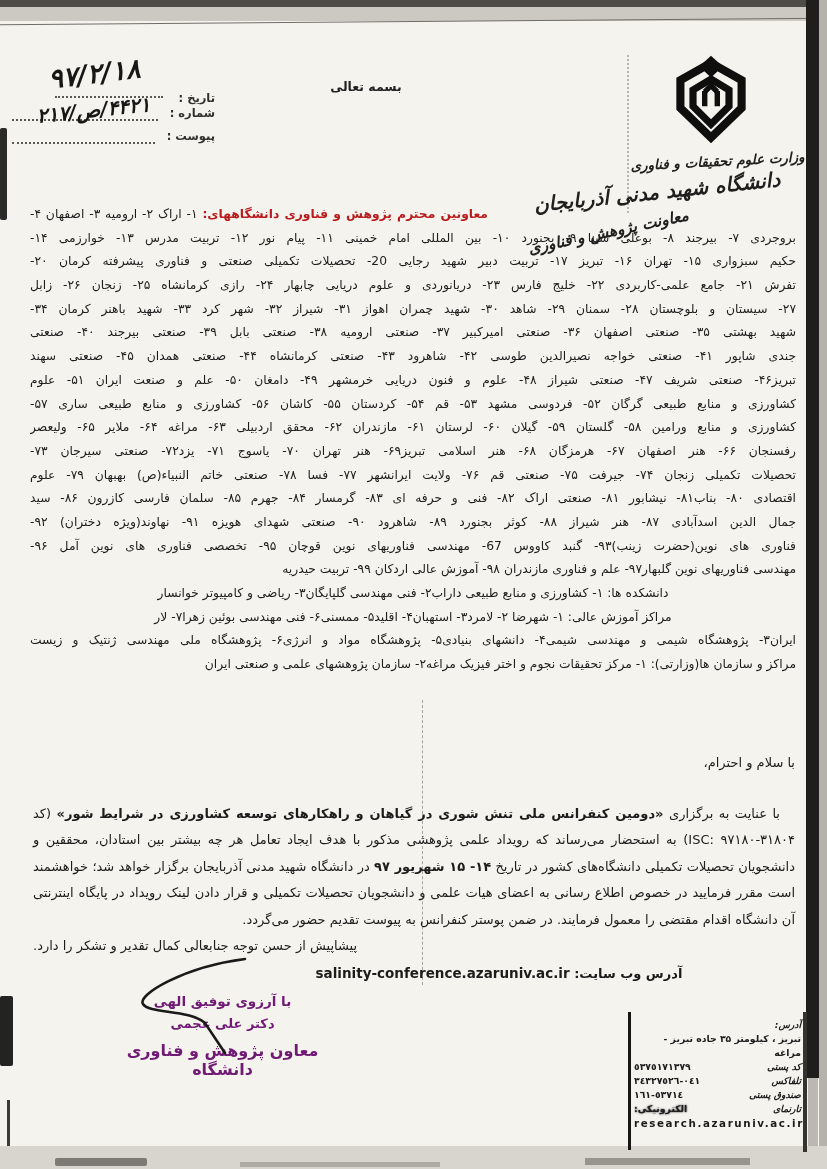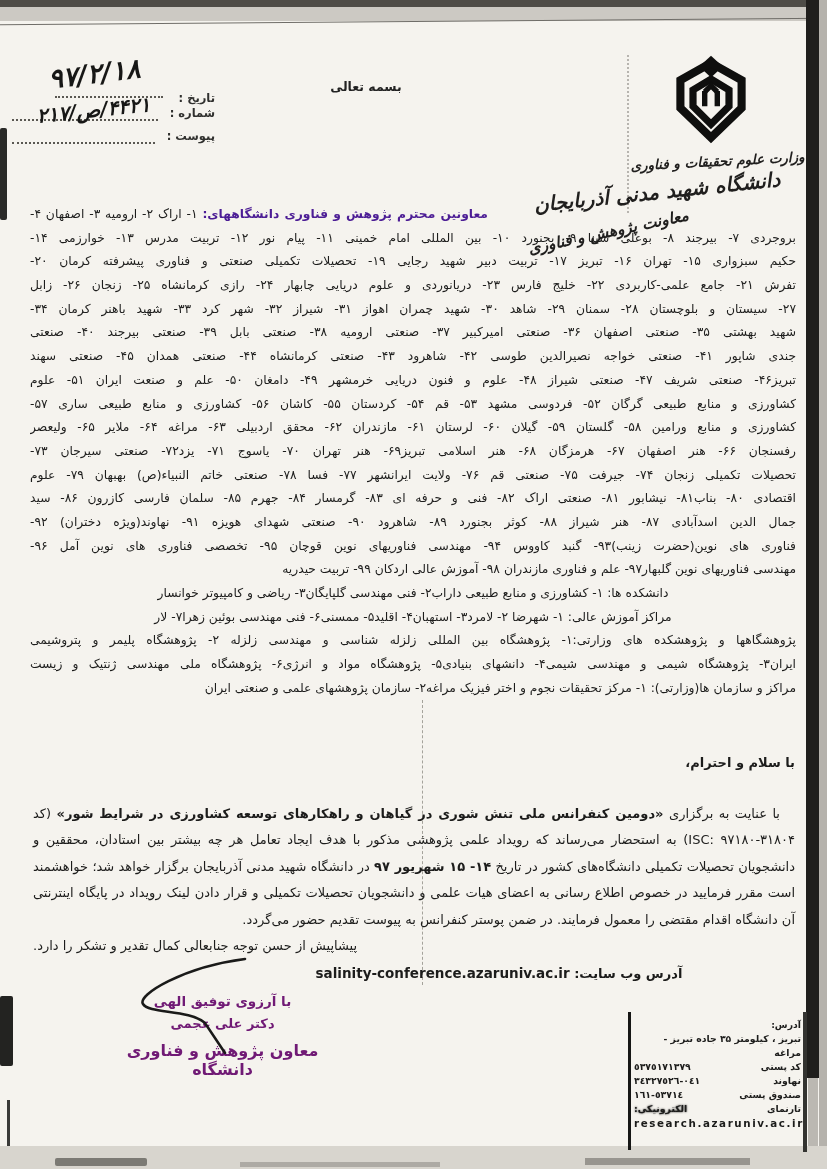--- a/index.html
+++ b/index.html
@@ -46,49 +46,49 @@
   .lh-ministry { left:620px; top:153px; width:195px; font-size:13.5px; transform:rotate(-3deg); }
   .lh-univ     { left:492px; top:180px; width:330px; font-size:20px;  transform:rotate(-6deg); }
   .lh-deputy   { left:496px; top:223px; width:225px; font-size:15.5px; transform:rotate(-12deg); }
 
   
   .recipients { position:absolute; left:30px; top:203px; width:766px; direction:rtl;
                 font-size:12.3px; color:#1d1d1c; }
   .rline { height:23.7px; line-height:23.7px; text-align:justify; text-align-last:justify;
            overflow:hidden; white-space:normal; }
   .rline.first { padding-right:308px; }
-  .rline b { color:#4c1d95; }
+  .rline b { color:#b91c1c; }
   .al-right  { text-align:right;  text-align-last:right; }
   .al-center { text-align:center; text-align-last:center; }
 
   
   .letter { position:absolute; left:33px; top:750px; width:762px; direction:rtl;
             font-size:13px; line-height:26.5px; color:#1c1c1b; }
-  .salutation { font-weight:bold; margin-bottom:24px; }
+  .salutation { font-weight:normal; margin-bottom:24px; }
   .letter-par { text-align:justify; text-indent:15px;margin-top:20px; }
   .thanks   { text-align:left; }
   .web-line { text-align:center; padding-left:170px; font-weight:bold; }
   .web-line .url { direction:ltr; unicode-bidi:embed; font-size:13.5px; }
   .ltr { direction:ltr; unicode-bidi:embed; }
 
   
   .signature { position:absolute; left:95px; top:993px; width:255px; direction:rtl;
                text-align:center; font-weight:bold; color:#701a75; }
   .sig-wish  { font-size:13.5px; }
   .sig-name  { font-size:13px; margin-top:7px; }
   .sig-title { font-size:16px; margin-top:10px; }
   .sig-mark  { position:absolute; left:28px; top:-42px; width:135px; height:110px; }
 
   
   .addr-border-l { position:absolute; left:628px; top:1012px; width:3px; height:138px; background:#161615; }
   .addr-border-r { position:absolute; left:803px; top:1012px; width:4px; height:140px; background:#333330; }
   .address { position:absolute; left:634px; top:1018px; width:167px; direction:rtl;
              font-size:9.3px; font-weight:bold; color:#1c1c1b; line-height:1.5; }
   .addr-row { display:flex; justify-content:space-between; }
-  .addr-label { white-space:nowrap; }
+  .addr-label { white-space:nowrap;font-style:italic; }
   .addr-value { white-space:nowrap; }
   .addr-web2 { text-shadow:0 0 2px #111; }
   .addr-url { direction:ltr; unicode-bidi:embed; letter-spacing:1.6px; font-size:10.3px; text-align:left; }
 </style>
 </head>
 <body>
 
 <div class="page">
 
   <div class="top-band"></div>
@@ -127,37 +127,36 @@
       <path d="M43 41 L43 58 M57 41 L57 58" fill="none" stroke="#0f0f0e" stroke-width="6"></path>
     </svg>
   </div>
   <div class="lh lh-ministry">وزارت علوم تحقیقات و فناوری</div>
   <div class="lh lh-univ">دانشگاه شهید مدنی آذربایجان</div>
   <div class="lh lh-deputy">معاونت پژوهش و فناوری</div>
 
   <div class="recipients" id="recipients">
     <div class="rline first"><b>معاونین محترم پژوهش و فناوری دانشگاههای:</b><span> ۱- اراک ۲- ارومیه ۳- اصفهان ۴- الزهرا ۵- ایلام ۶- آیت الله العظمی</span></div>
   <div class="rline">بروجردی ۷- بیرجند ۸- بوعلی سینا ۹- بجنورد ۱۰- بین المللی امام خمینی ۱۱- پیام نور ۱۲- تربیت مدرس ۱۳- خوارزمی ۱۴-</div>
-      <div class="rline">حکیم سبزواری ۱۵- تهران ۱۶- تبریز ۱۷- تربیت دبیر شهید رجایی ۱۹- تحصیلات تکمیلی صنعتی و فناوری پیشرفته کرمان ۲۰-</div>
+      <div class="rline">حکیم سبزواری ۱۵- تهران ۱۶- تبریز ۱۷- تربیت دبیر شهید رجایی 20- تحصیلات تکمیلی صنعتی و فناوری پیشرفته کرمان ۲۰-</div>
       <div class="rline">تفرش ۲۱- جامع علمی-کاربردی ۲۲- خلیج فارس ۲۳- دریانوردی و علوم دریایی چابهار ۲۴- رازی کرمانشاه ۲۵- زنجان ۲۶- زابل</div>
       <div class="rline">۲۷- سیستان و بلوچستان ۲۸- سمنان ۲۹- شاهد ۳۰- شهید چمران اهواز ۳۱- شیراز ۳۲- شهر کرد ۳۳- شهید باهنر کرمان ۳۴-</div>
       <div class="rline">شهید بهشتی ۳۵- صنعتی اصفهان ۳۶- صنعتی امیرکبیر ۳۷- صنعتی ارومیه ۳۸- صنعتی بابل ۳۹- صنعتی بیرجند ۴۰- صنعتی</div>
       <div class="rline">جندی شاپور ۴۱- صنعتی خواجه نصیرالدین طوسی ۴۲- شاهرود ۴۳- صنعتی کرمانشاه ۴۴- صنعتی همدان ۴۵- صنعتی سهند</div>
       <div class="rline">تبریز۴۶- صنعتی شریف ۴۷- صنعتی شیراز ۴۸- علوم و فنون دریایی خرمشهر ۴۹- دامغان ۵۰- علم و صنعت ایران ۵۱- علوم</div>
       <div class="rline">کشاورزی و منابع طبیعی گرگان ۵۲- فردوسی مشهد ۵۳- قم ۵۴- کردستان ۵۵- کاشان ۵۶- کشاورزی و منابع طبیعی ساری ۵۷-</div>
       <div class="rline">کشاورزی و منابع ورامین ۵۸- گلستان ۵۹- گیلان ۶۰- لرستان ۶۱- مازندران ۶۲- محقق اردبیلی ۶۳- مراغه ۶۴- ملایر ۶۵- ولیعصر</div>
       <div class="rline">رفسنجان ۶۶- هنر اصفهان ۶۷- هرمزگان ۶۸- هنر اسلامی تبریز۶۹- هنر تهران ۷۰- یاسوج ۷۱- یزد۷۲- صنعتی سیرجان ۷۳-</div>
       <div class="rline">تحصیلات تکمیلی زنجان ۷۴- جیرفت ۷۵- صنعتی قم ۷۶- ولایت ایرانشهر ۷۷- فسا ۷۸- صنعتی خاتم النبیاء(ص) بهبهان ۷۹- علوم</div>
       <div class="rline">اقتصادی ۸۰- بناب۸۱- نیشابور ۸۱- صنعتی اراک ۸۲- فنی و حرفه ای ۸۳- گرمسار ۸۴- جهرم ۸۵- سلمان فارسی کازرون ۸۶- سید</div>
       <div class="rline">جمال الدین اسدآبادی ۸۷- هنر شیراز ۸۸- کوثر بجنورد ۸۹- شاهرود ۹۰- صنعتی شهدای هویزه ۹۱- نهاوند(ویژه دختران) ۹۲-</div>
-      <div class="rline">فناوری های نوین(حضرت زینب)۹۳- گنبد کاووس ۹۴- مهندسی فناوریهای نوین قوچان ۹۵- تخصصی فناوری های نوین آمل ۹۶-</div>
+      <div class="rline">فناوری های نوین(حضرت زینب)۹۳- گنبد کاووس 67- مهندسی فناوریهای نوین قوچان ۹۵- تخصصی فناوری های نوین آمل ۹۶-</div>
       <div class="rline al-right">مهندسی فناوریهای نوین گلبهار۹۷- علم و فناوری مازندران ۹۸- آموزش عالی اردکان ۹۹- تربیت حیدریه</div>
       <div class="rline al-center">دانشکده ها: ۱- کشاورزی و منابع طبیعی داراب۲- فنی مهندسی گلپایگان۳- ریاضی و کامپیوتر خوانسار</div>
       <div class="rline al-center">مراکز آموزش عالی: ۱- شهرضا ۲- لامرد۳- استهبان۴- اقلید۵- ممسنی۶- فنی مهندسی بوئین زهرا۷- لار</div>
-      <div class="rline">پژوهشگاهها و پژوهشکده های وزارتی:۱- پژوهشگاه بین المللی زلزله شناسی و مهندسی زلزله ۲- پژوهشگاه پلیمر و پتروشیمی</div>
       <div class="rline">ایران۳- پژوهشگاه شیمی و مهندسی شیمی۴- دانشهای بنیادی۵- پژوهشگاه مواد و انرژی۶- پژوهشگاه ملی مهندسی ژنتیک و زیست</div>
       <div class="rline al-right">مراکز و سازمان ها(وزارتی): ۱- مرکز تحقیقات نجوم و اختر فیزیک مراغه۲- سازمان پژوهشهای علمی و صنعتی ایران</div>
     </div>
 
   <div class="letter">
     <div class="salutation">با سلام و احترام،</div>
     <div class="letter-par"><span>با عنایت به برگزاری </span><b>«دومین کنفرانس ملی تنش شوری در گیاهان و راهکارهای توسعه کشاورزی در شرایط شور»</b><span> (کد ISC: </span><span class="ltr">۹۷۱۸۰-۳۱۸۰۴</span><span>) به استحضار می‌رساند که رویداد علمی پژوهشی مذکور  با هدف ایجاد تعامل هر چه بیشتر بین استادان، محققین و دانشجویان تحصیلات تکمیلی دانشگاه‌های کشور در تاریخ </span><b>۱۴- ۱۵ شهریور ۹۷</b><span> در دانشگاه شهید مدنی آذربایجان برگزار خواهد شد؛ خواهشمند است مقرر فرمایید در خصوص اطلاع رسانی به اعضای هیات علمی و دانشجویان تحصیلات تکمیلی و قرار دادن لینک رویداد در پایگاه اینترنتی آن دانشگاه اقدام مقتضی را معمول فرمایند. در ضمن پوستر کنفرانس به پیوست تقدیم حضور می‌گردد.</span></div>
     <div class="thanks">پیشاپیش از حسن توجه جنابعالی کمال تقدیر و تشکر را دارد.</div>
     <div class="web-line"><span>آدرس وب سایت: </span><span class="url">salinity-conference.azaruniv.ac.ir</span></div>
   </div>
@@ -176,21 +175,21 @@
   <div class="address">
     <div class="addr-row">
         <span class="addr-label">آدرس:</span>
       </div>
     <div>تبریز ، کیلومتر ۳۵ جاده تبریز - مراغه</div>
     <div class="addr-row">
       <span class="addr-label">کد پستی</span>
       <span class="addr-value ltr">٥٣٧٥١٧١٣٧٩</span>
     </div>
     <div class="addr-row">
-      <span class="addr-label">نهاوند</span>
+      <span class="addr-label">تلفاکس</span>
       <span class="addr-value ltr">٠٤١-٣٤٣٢٧٥٢٦</span>
     </div>
     <div class="addr-row">
       <span class="addr-label">صندوق پستی</span>
       <span class="addr-value ltr">٥٣٧١٤-١٦١</span>
     </div>
     <div class="addr-row">
       <span class="addr-label">تارنمای</span>
       <span class="addr-value addr-web2">الکترونیکی:</span>
     </div>

